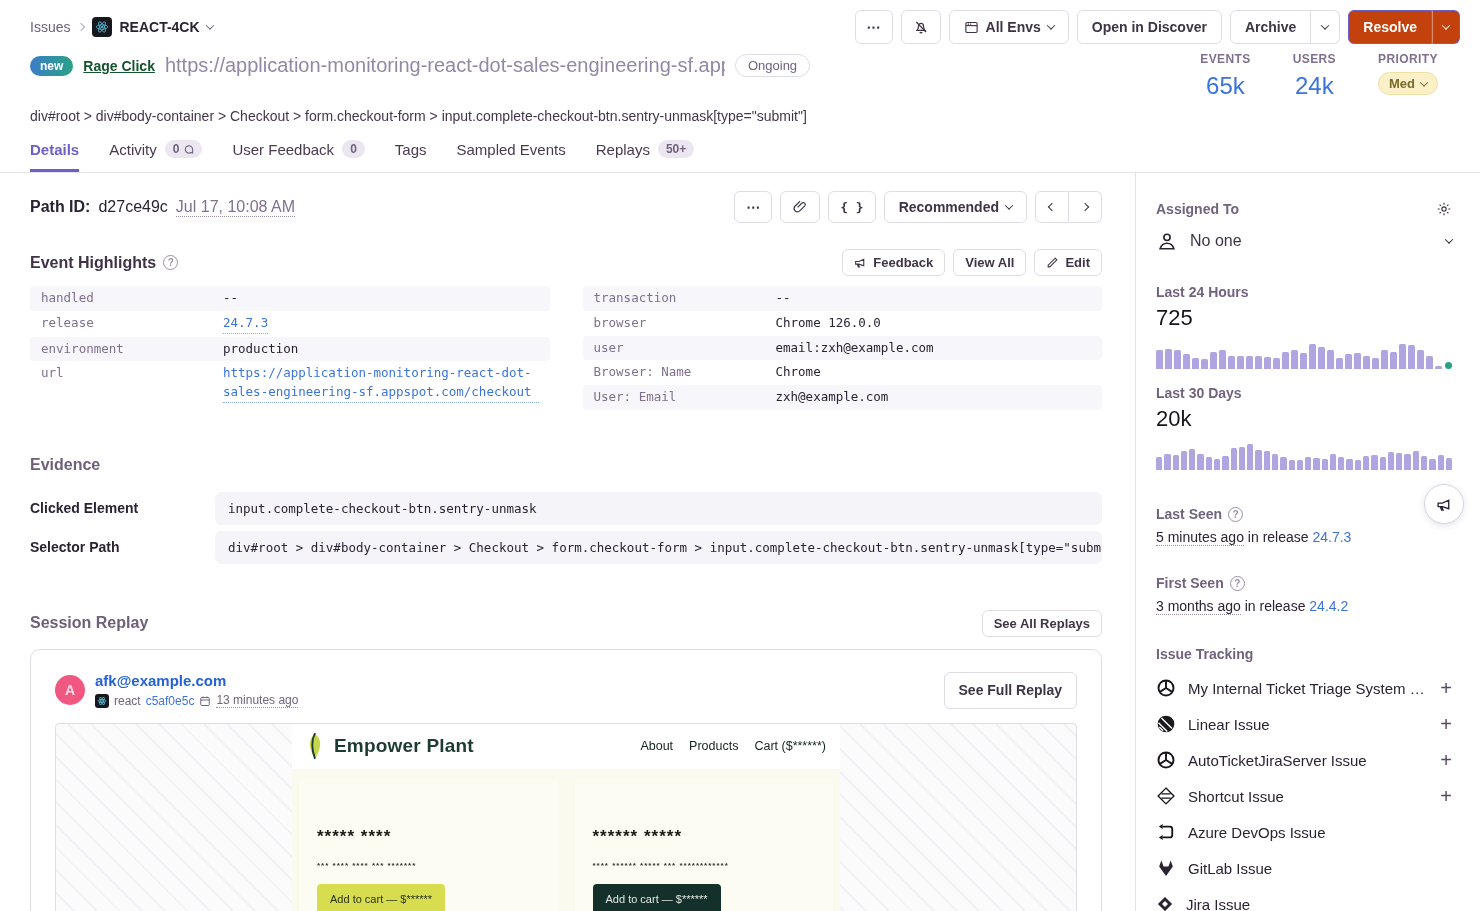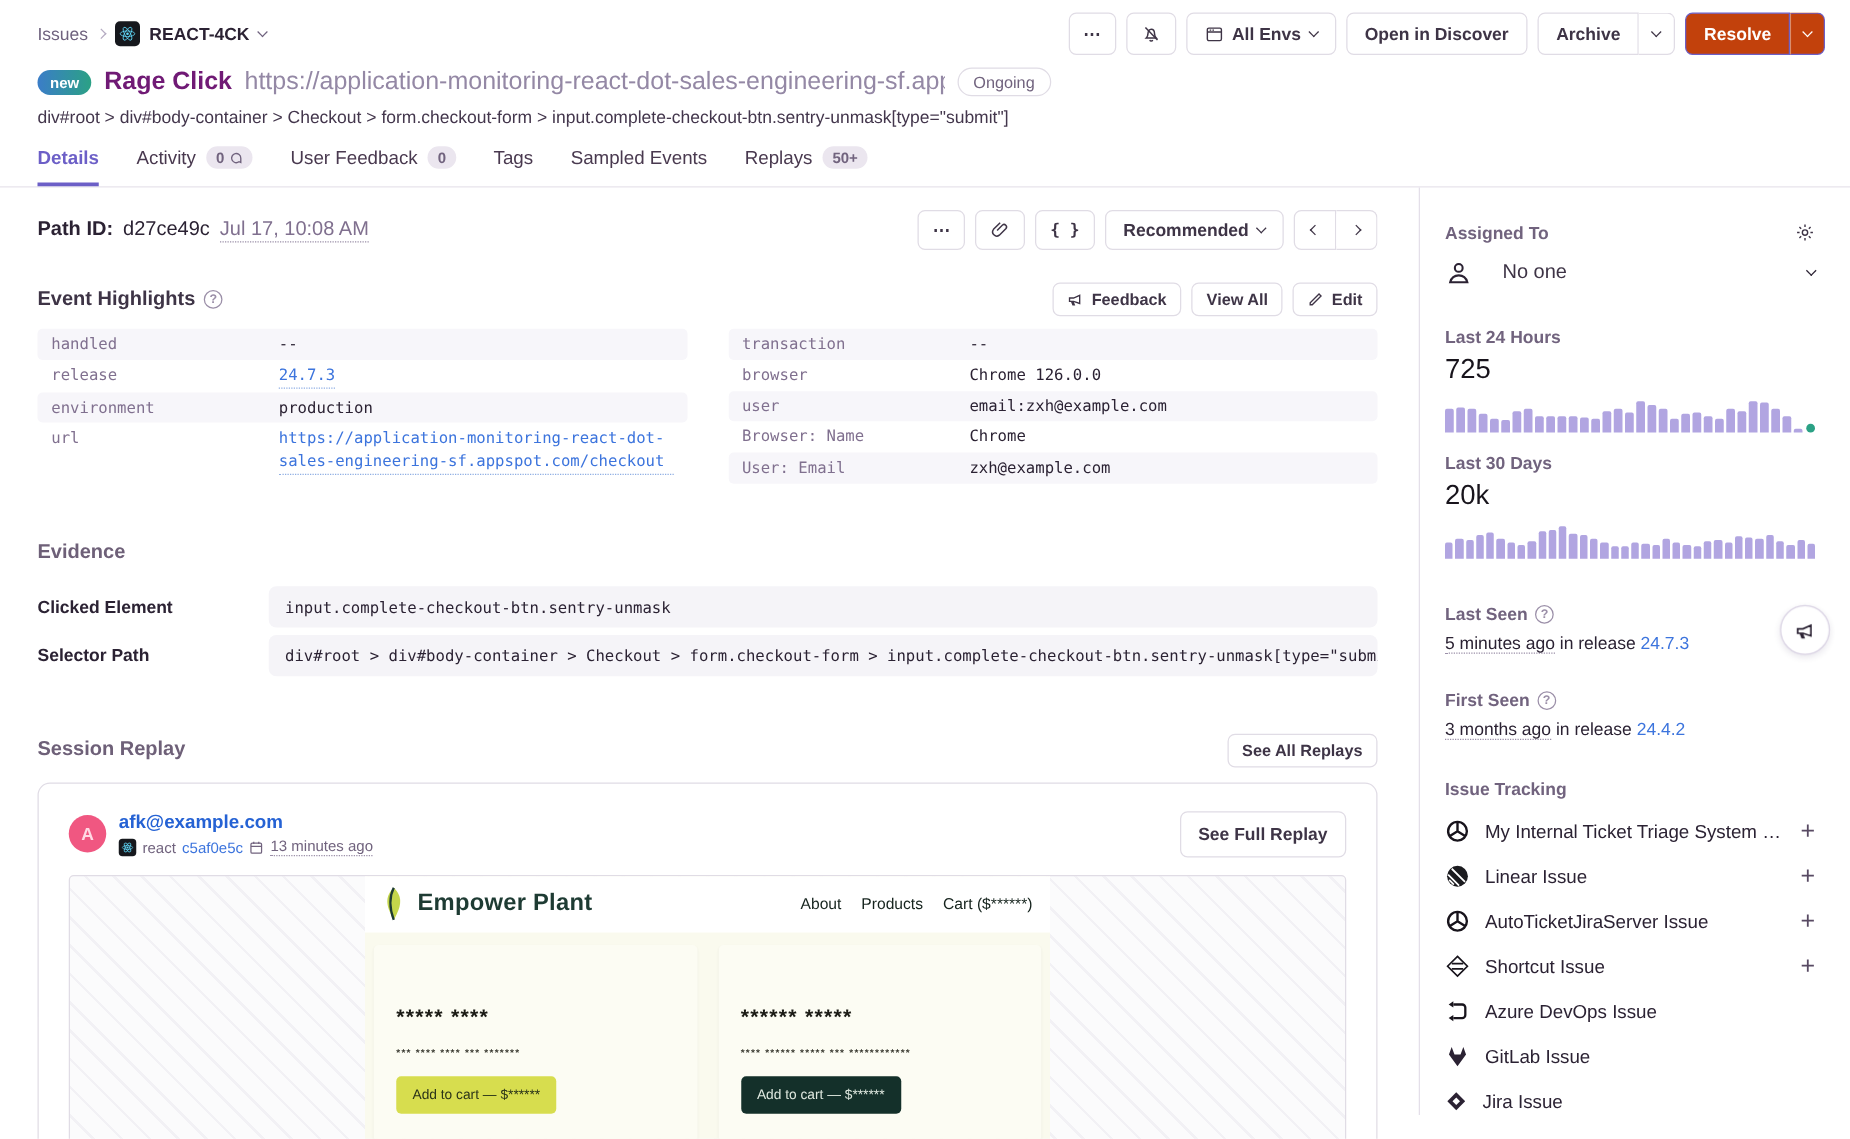--- a/index.html
+++ b/index.html
@@ -30,21 +30,21 @@
   .split.primary .btn.caret { border-left:1px solid rgba(255,255,255,.4); }
   .archive-group { display:flex; gap:0; }
   .archive-group .btn:first-child { border-radius:6px 0 0 6px; }
   .archive-group .btn:last-child { border-radius:0 6px 6px 0; border-left:none; padding:0 11px; }
 
   
   .header-main { display:flex; justify-content:space-between; align-items:flex-start; padding:10px 30px 0 30px; }
   .title-wrap { display:flex; align-items:center; gap:10px; min-width:0; padding-top:2px; }
   .new-badge { background:linear-gradient(90deg,#3B7DC8,#2BA185); color:#fff; font-size:12px; font-weight:700;
     padding:3px 10px; border-radius:20px; }
-  .issue-title { font-size:20px; font-weight:700; color:#701a75; white-space:nowrap; }
+  .issue-title { font-size:14px; font-weight:700; color:#14532d; white-space:nowrap;text-decoration:underline; }
   .issue-sub { font-size:20px; color:#9488A5; white-space:nowrap; overflow:hidden; max-width:560px; }
   .ongoing { border:1px solid #E0DCE5; color:#71637E; font-size:13px; padding:3px 12px; border-radius:20px; background:#fff; }
   .stats { display:flex; gap:42px; padding-right:12px; }
   .stat { text-align:center; }
   .stat-label { font-size:12px; color:#80708F; font-weight:600; letter-spacing:.4px; }
   .stat-value { font-size:24px; color:#3C74DD; margin-top:6px; cursor:pointer; }
   .prio-pill { margin-top:6px; display:inline-flex; align-items:center; gap:6px; background:#FBF0C8; border:1px solid #EFE0A6;
     color:#766A2B; font-size:13px; font-weight:600; padding:3px 10px; border-radius:20px; cursor:pointer; }
 
   .culprit { padding:8px 30px 0 30px; font-size:14px; color:#43364C; }
@@ -122,21 +122,21 @@
   .p-title { font-size:17px; font-weight:700; letter-spacing:1px; color:#1A1A14; }
   .p-desc { margin-top:14px; font-size:8px; font-weight:700; letter-spacing:1px; color:#33332A; }
   .p-btn { margin-top:14px; display:inline-block; padding:9px 13px; border-radius:4px; font-size:11px; cursor:pointer; }
   .p-btn.light { background:#D7DD4E; color:#2A3318; }
   .p-btn.dark { background:#14302A; color:#DFE8DF; }
 
   
   .sb-row-head { display:flex; align-items:center; justify-content:space-between; }
   .sb-title { font-size:14px; font-weight:700; color:#71637E; display:flex; align-items:center; gap:6px; }
   .assignee { display:flex; align-items:center; margin-top:13px; cursor:pointer; }
-  .assignee-label { font-size:16px; color:#3E3446; margin-left:24px; flex:1; }
+  .assignee-label { font-size:16px; color:#3E3446; margin-left:12px; flex:1; }
   .sb-section { margin-top:32px; }
   .sb-count { font-size:22px; color:#18141C; margin-top:5px; }
   .spark { display:flex; align-items:flex-end; gap:2px; height:30px; margin-top:8px; }
   .spark .bar { flex:1; background:#B1A5E1; border-radius:1.5px 1.5px 0 0; min-height:2px; }
   .spark.has-dot::after { content:''; width:7px; height:7px; border-radius:50%; background:#2BA185; margin-left:1px; flex:none; }
   .seen-line { margin-top:7px; font-size:14px; color:#2B2233; }
   .seen-line .mid { color:#2B2233; }
   .rel-link { color:#3C74DD; cursor:pointer; }
   .it-list { margin-top:8px; }
   .it-row { display:flex; align-items:center; gap:12px; height:36px; font-size:15px; color:#2B2233; }
@@ -205,20 +205,37 @@
     </div>
   </div>
 </div>
 
 <div class="header-main">
   <div class="title-wrap">
     <span class="new-badge">new</span>
     <span class="issue-title">Rage Click</span>
     <span class="issue-sub">https://application-monitoring-react-dot-sales-engineering-sf.appspot…</span>
     <span class="ongoing">Ongoing</span>
+  </div>
+  <div class="stats">
+    <div class="stat">
+      <div class="stat-label">EVENTS</div>
+      <div class="stat-value">65k</div>
+    </div>
+    <div class="stat">
+      <div class="stat-label">USERS</div>
+      <div class="stat-value">24k</div>
+    </div>
+    <div class="stat">
+      <div class="stat-label">PRIORITY</div>
+      <span class="prio-pill">
+        <span>Med</span>
+        <span class="chev"></span>
+      </span>
+    </div>
   </div>
 </div>
 <div class="culprit">div#root &gt; div#body-container &gt; Checkout &gt; form.checkout-form &gt; input.complete-checkout-btn.sentry-unmask[type="submit"]</div>
 
 <div class="tabs">
   <div class="tab active">
       <span>Details</span>
     </div>
   <div class="tab">
     <span>Activity</span>

